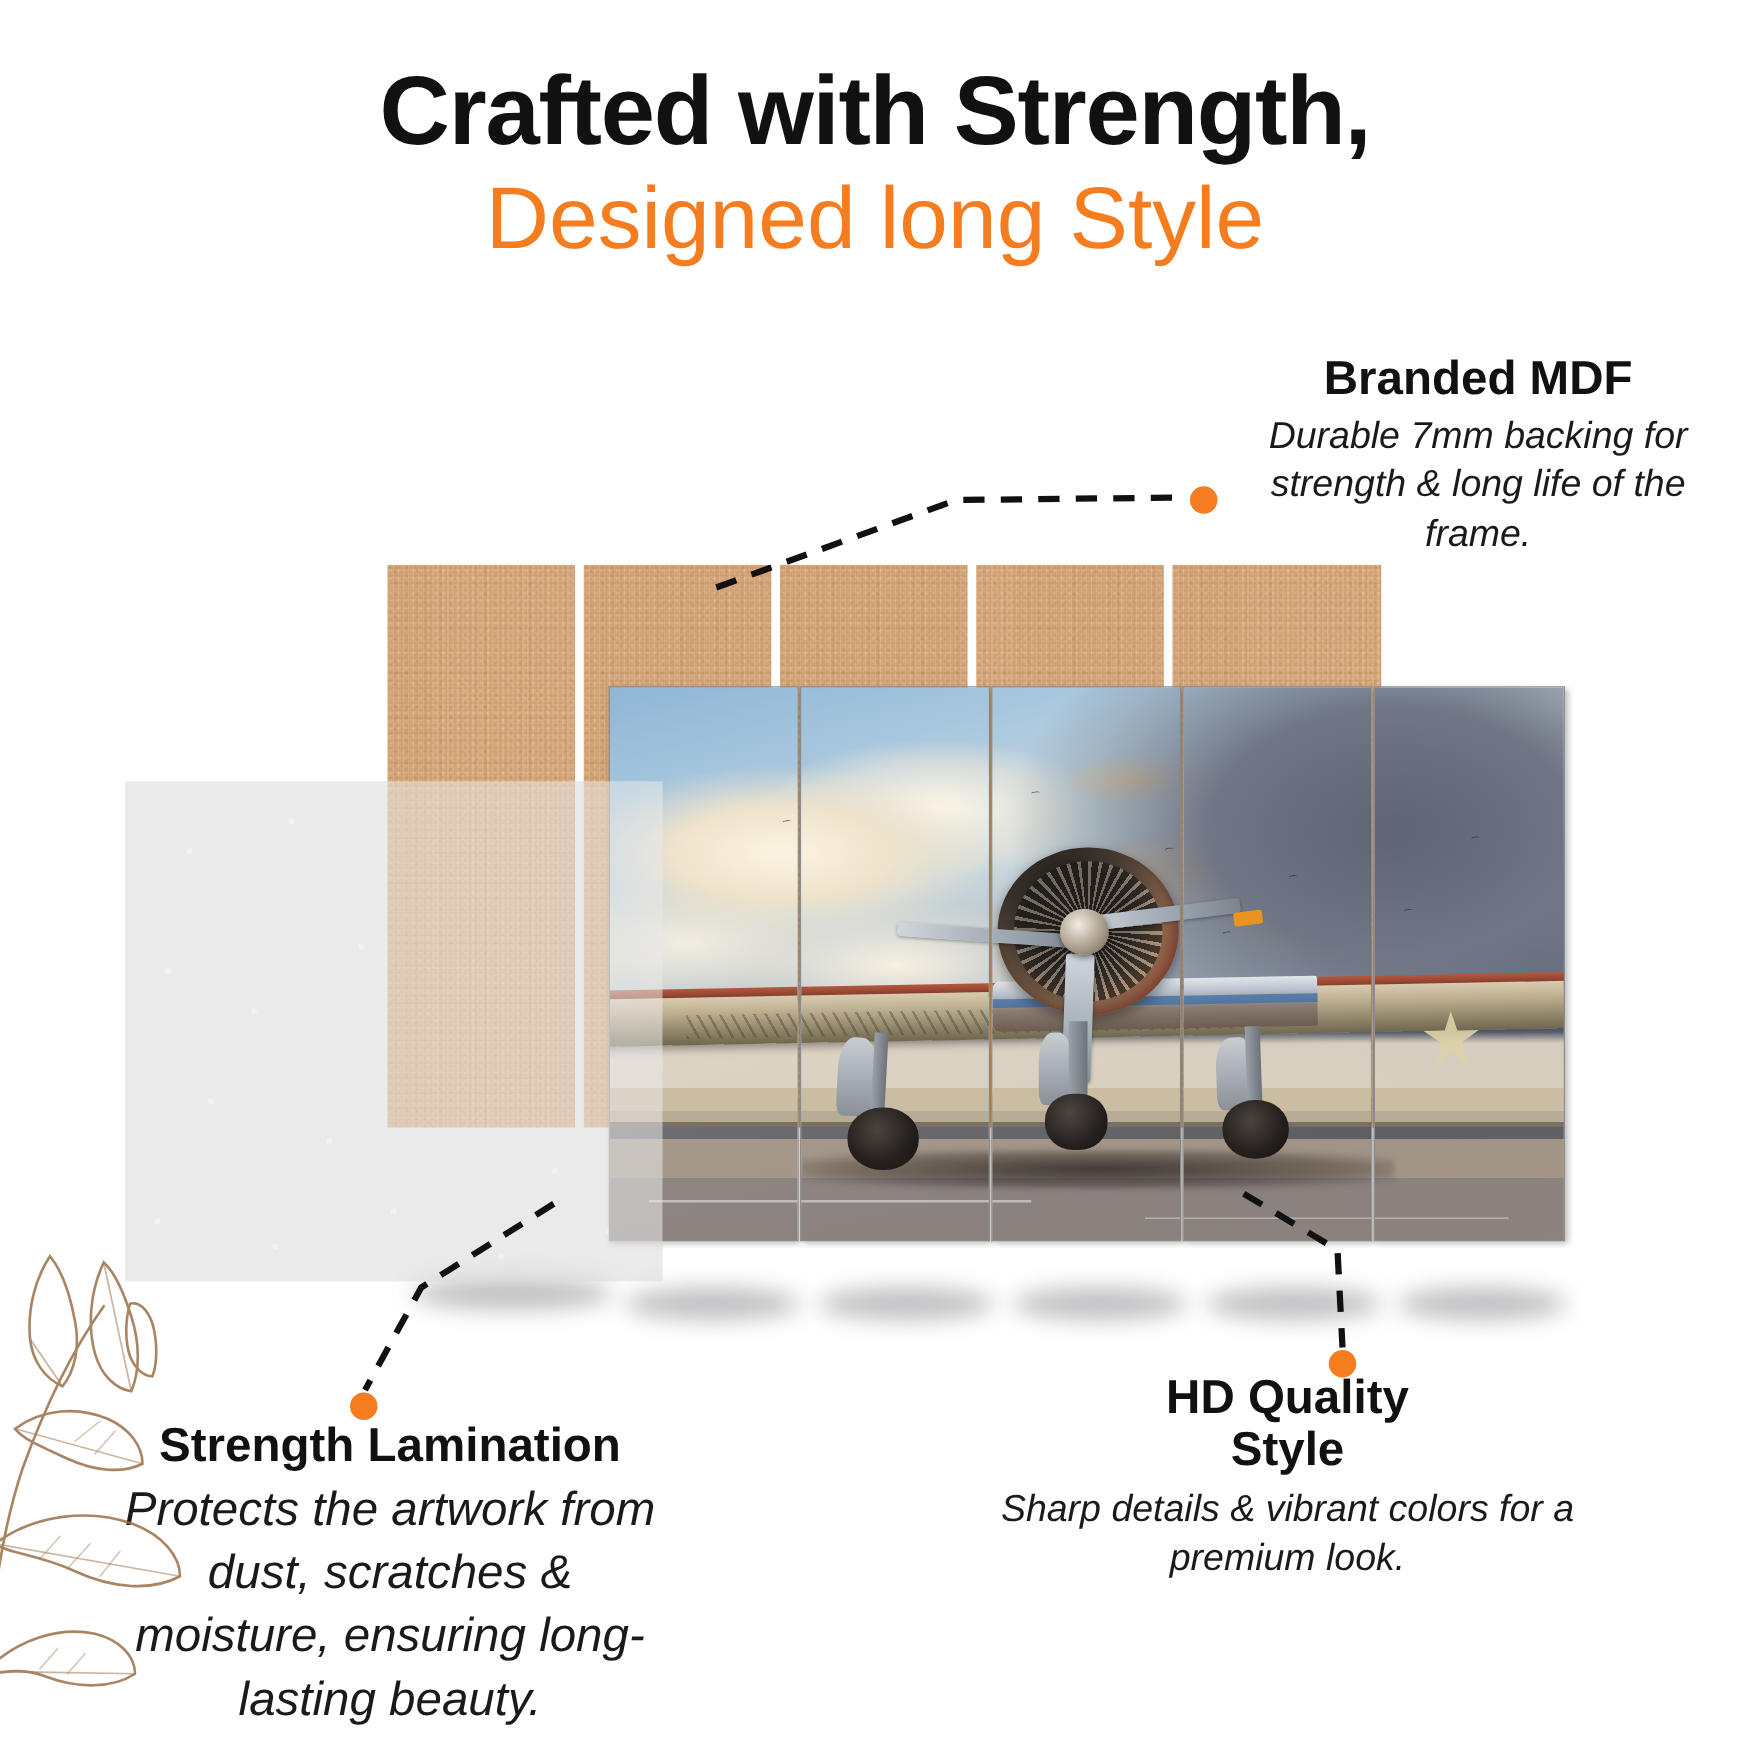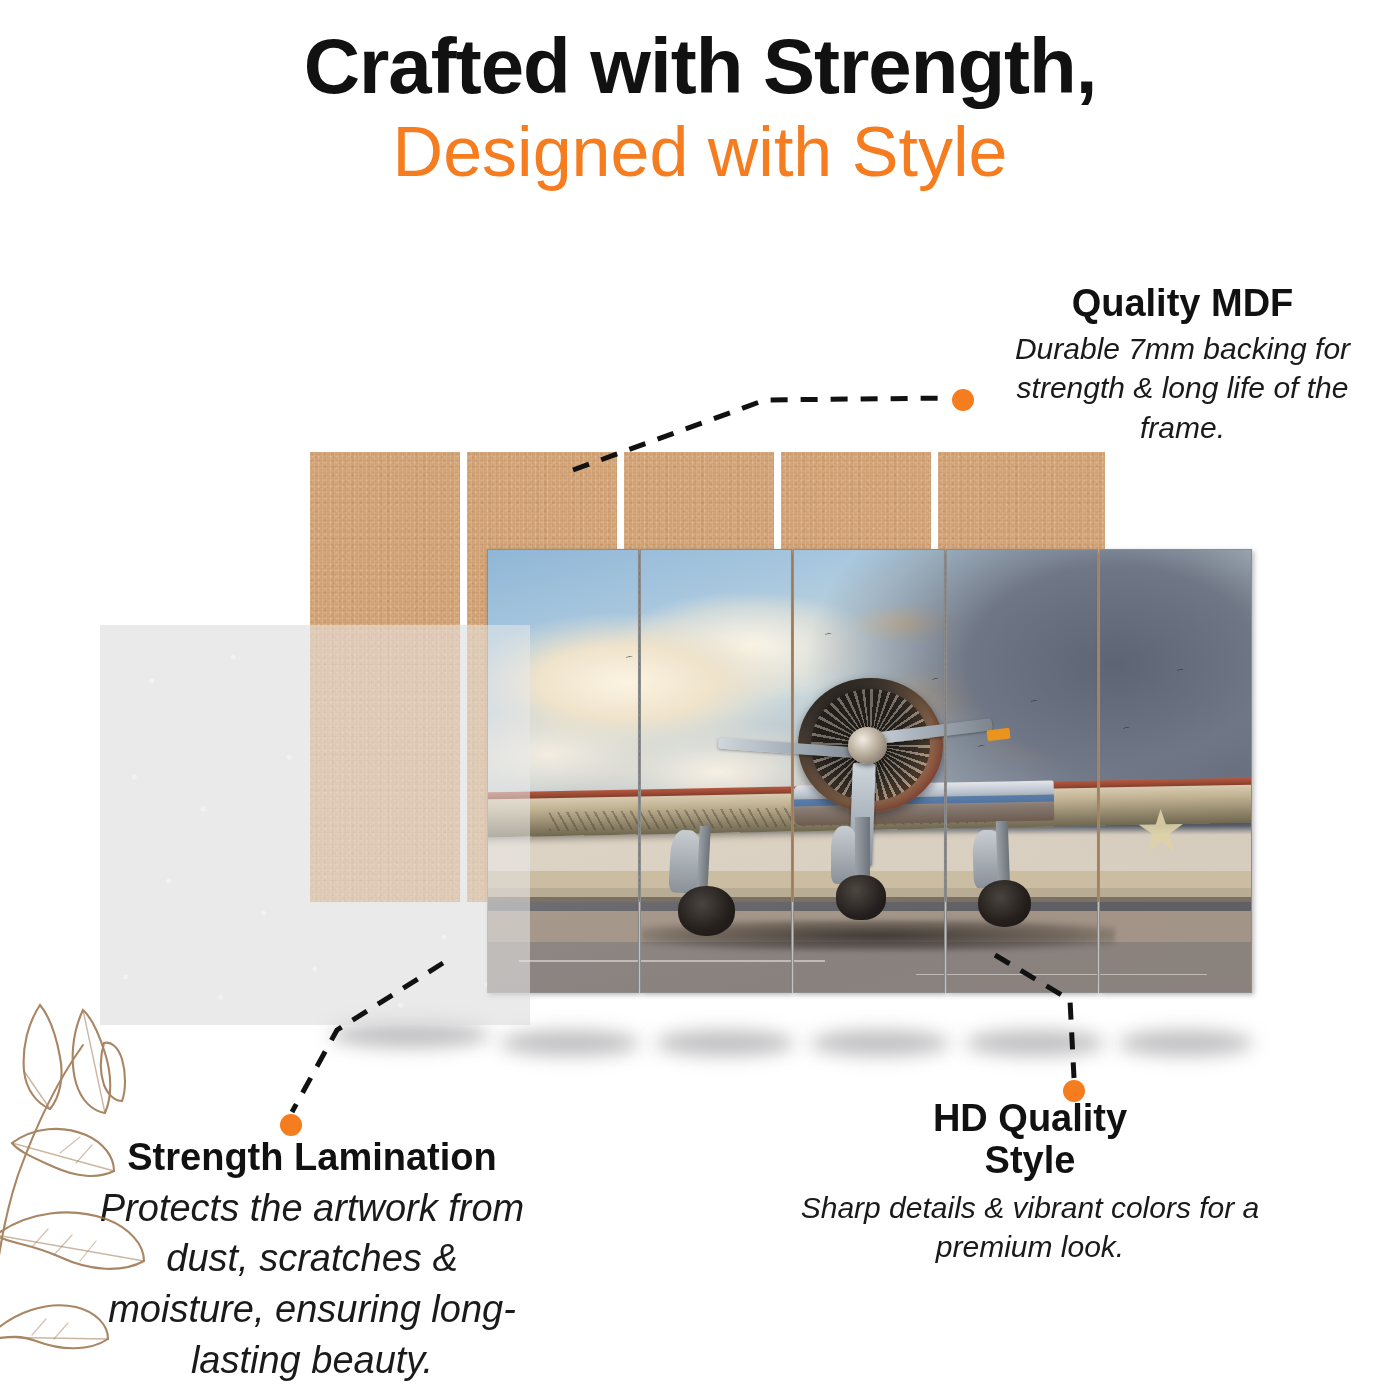--- a/index.html
+++ b/index.html
@@ -1,20 +1,20 @@
 <!DOCTYPE html>
 <html><head>
 <meta charset="utf-8">
 <style>
   html,body{margin:0;padding:0;background:#fff;}
   body{width:1400px;height:1400px;position:relative;overflow:hidden;
        font-family:"Liberation Sans",sans-serif;-webkit-font-smoothing:antialiased;}
 
   
-  #headline{position:absolute;left:0;top:26px;width:1400px;text-align:center;}
+  #headline{position:absolute;left:0;top:48px;width:1400px;text-align:center;}
   #headline .line1{font-size:78px;font-weight:bold;color:#111;letter-spacing:-1px;line-height:1.05;}
   #headline .line2{font-size:70px;font-weight:normal;color:#F57C1F;line-height:1.15;margin-top:4px;}
 
   
   #sparkle-sheet{position:absolute;left:100px;top:625px;width:430px;height:400px;
     background:#E9E9E9;opacity:.92;
     background-image:
       radial-gradient(circle at 12% 14%, rgba(255,255,255,.95) 0 2px, transparent 3px),
       radial-gradient(circle at 31% 8%,  rgba(255,255,255,.85) 0 2px, transparent 3px),
       radial-gradient(circle at 55% 19%, rgba(255,255,255,.9) 0 2px, transparent 3px),
@@ -174,21 +174,21 @@
     pointer-events:none;z-index:11;}
 
   
   #botanical{position:absolute;left:-12px;top:985px;width:210px;height:415px;z-index:3;}
 </style>
 </head>
 <body>
 
 <div id="headline">
   <div class="line1">Crafted with Strength,</div>
-  <div class="line2">Designed with Style</div>
+  <div class="line2">Designed long Style</div>
 </div>
 
 <div id="sparkle-sheet"></div>
 
 <div id="mdf-group">
   <div class="mdf-panel" style="left:0px;width:150px;"></div>
   <div class="mdf-panel" style="left:157px;width:150px;"></div>
   <div class="mdf-panel" style="left:314px;width:150px;"></div>
   <div class="mdf-panel" style="left:471px;width:150px;"></div>
   <div class="mdf-panel" style="left:628px;width:167px;"></div>
@@ -338,21 +338,21 @@
   <polyline points="573,470 765,400 950,398" fill="none" stroke="#111" stroke-width="5" stroke-dasharray="17,13" stroke-linecap="butt"></polyline>
   <polyline points="443,963 337,1030 292,1112" fill="none" stroke="#111" stroke-width="5" stroke-dasharray="17,13" stroke-linecap="butt"></polyline>
   <polyline points="995,955 1070,1000 1074,1078" fill="none" stroke="#111" stroke-width="5" stroke-dasharray="17,13" stroke-linecap="butt"></polyline>
 </svg>
 
 <div class="dot" id="dot-mdf"></div>
 <div class="dot" id="dot-sparkle"></div>
 <div class="dot" id="dot-hd"></div>
 
 <div id="callout-mdf">
-  <div class="callout-title">Quality MDF</div>
+  <div class="callout-title">Branded MDF</div>
   <div class="callout-body">Durable 7mm backing for strength &amp; long life of the frame.</div>
 </div>
 
 <div id="callout-sparkle">
   <div class="callout-title">Strength Lamination</div>
   <div class="callout-body">Protects the artwork from dust, scratches &amp; moisture, ensuring long-lasting beauty.</div>
 </div>
 
 <div id="callout-hd">
   <div class="callout-title">HD Quality</div>

